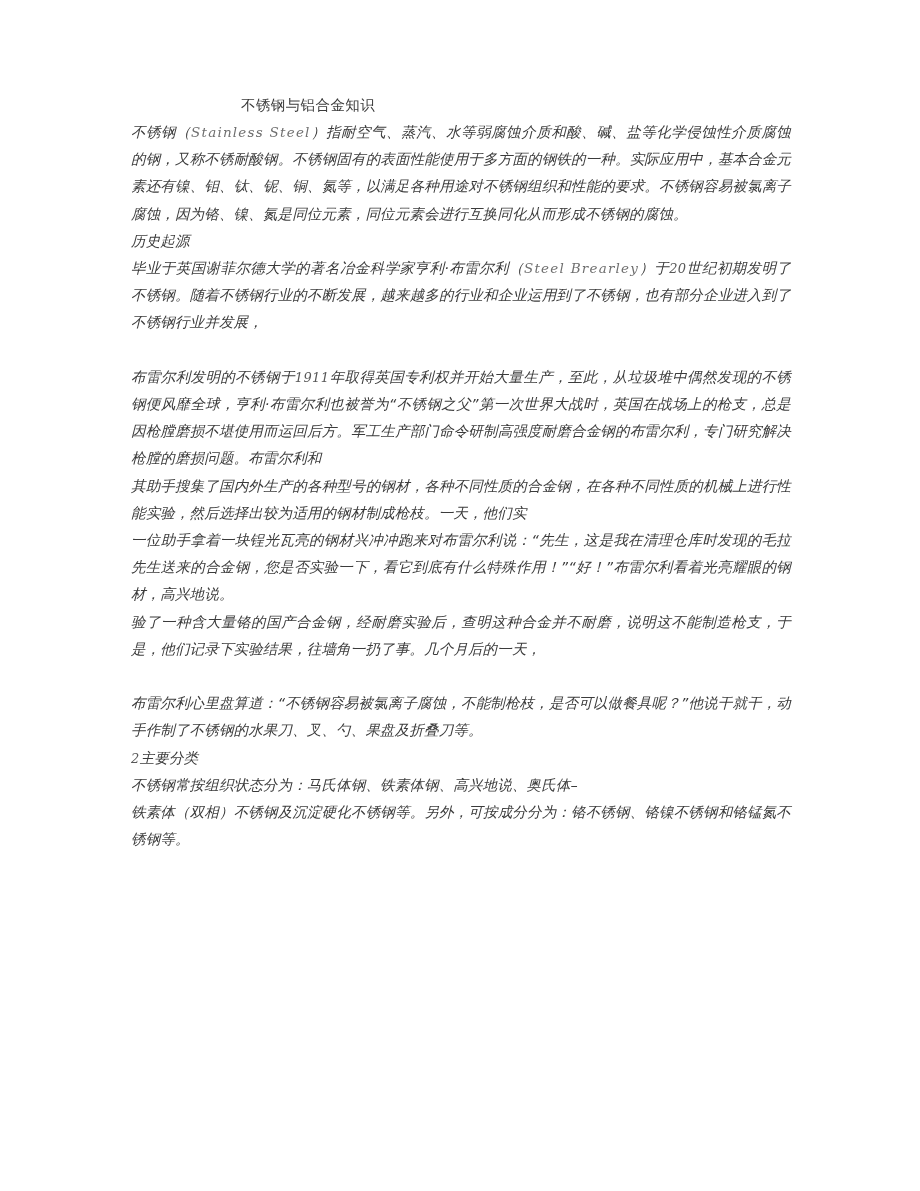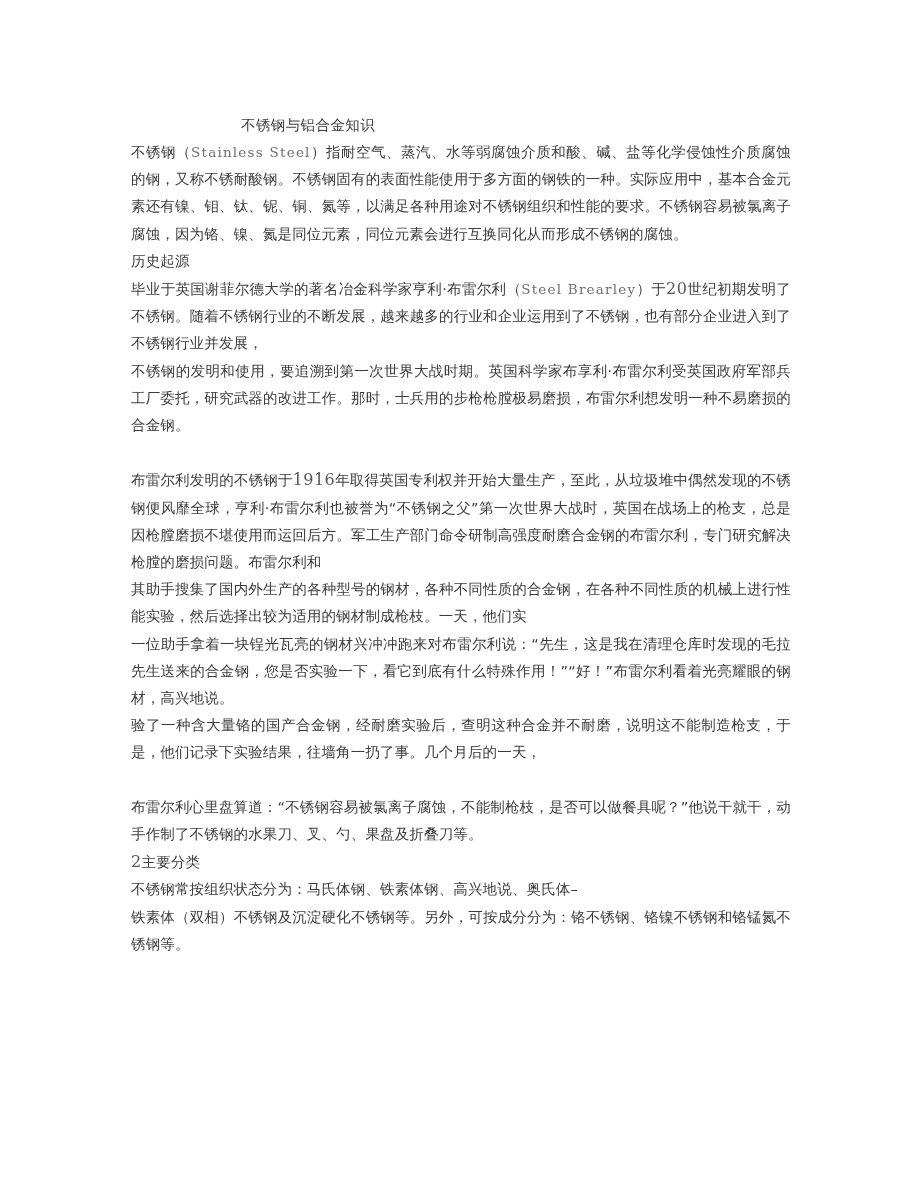--- a/index.html
+++ b/index.html
@@ -21,21 +21,21 @@
     position: relative;
     width: 920px;
     height: 1191px;
     background: #ffffff;
     box-sizing: border-box;
   }
 
   .doc-body {
     position: absolute;
     left: 131px;
-    top: 112px;
+    top: 92px;
     width: 660px;
   }
 
   .doc-title {
     font-size: 14.5px;
     line-height: 27px;
     color: #3b3b3b;
     text-indent: 110px;
     letter-spacing: 0.4px;
     white-space: nowrap;
@@ -43,33 +43,34 @@
 
   .para {
     font-size: 14.5px;
     line-height: 27.2px;
     color: #3b3b3b;
     text-align: justify;
     text-justify: inter-ideograph;
     letter-spacing: 0.15px;
     word-break: break-all;
     margin: 0;
+    font-style: italic;
   }
 
   
   .lat {
     font-family: "DejaVu Serif", "Liberation Serif", serif;
     color: #6f6f6f;
     letter-spacing: 1.2px;
     font-size: 13.5px;
   }
   .num {
     font-family: "DejaVu Serif", "Liberation Serif", serif;
     color: #585858;
-    font-size: 16px;
+    font-size: 13px;
     letter-spacing: 0.4px;
   }
 
   .blank-line {
     height: 27.2px;
     line-height: 27.2px;
     font-size: 14.5px;
   }
 </style>
 </head>
@@ -79,25 +80,24 @@
   <div class="doc-body">
 
     <div class="doc-title">不锈钢与铝合金知识</div>
 
     <p class="para">不锈钢（<span class="lat">Stainless Steel</span>）指耐空气、蒸汽、水等弱腐蚀介质和酸、碱、盐等化学侵蚀性介质腐蚀的钢，又称不锈耐酸钢。不锈钢固有的表面性能使用于多方面的钢铁的一种。实际应用中，基本合金元素还有镍、钼、钛、铌、铜、氮等，以满足各种用途对不锈钢组织和性能的要求。不锈钢容易被氯离子腐蚀，因为铬、镍、氮是同位元素，同位元素会进行互换同化从而形成不锈钢的腐蚀。</p>
 
     <p class="para">历史起源</p>
 
     <p class="para">毕业于英国谢菲尔德大学的著名冶金科学家亨利·布雷尔利（<span class="lat">Steel Brearley</span>）于<span class="num">20</span>世纪初期发明了不锈钢。随着不锈钢行业的不断发展，越来越多的行业和企业运用到了不锈钢，也有部分企业进入到了不锈钢行业并发展，</p>
 
-    <p class="para">不锈钢的发明和使用，要追溯到第一次世界大战时期。英国科学家布享利·布雷尔利受英国政府军部兵工厂委托，研究武器的改进工作。那时，士兵用的步枪枪膛极易磨损，布雷尔利想发明一种不易磨损的合金钢。</p>
 
     <div class="blank-line">&nbsp;</div>
 
-    <p class="para">布雷尔利发明的不锈钢于<span class="num">1916</span>年取得英国专利权并开始大量生产，至此，从垃圾堆中偶然发现的不锈钢便风靡全球，亨利·布雷尔利也被誉为“不锈钢之父”第一次世界大战时，英国在战场上的枪支，总是因枪膛磨损不堪使用而运回后方。军工生产部门命令研制高强度耐磨合金钢的布雷尔利，专门研究解决枪膛的磨损问题。布雷尔利和</p>
+    <p class="para">布雷尔利发明的不锈钢于<span class="num">1911</span>年取得英国专利权并开始大量生产，至此，从垃圾堆中偶然发现的不锈钢便风靡全球，亨利·布雷尔利也被誉为“不锈钢之父”第一次世界大战时，英国在战场上的枪支，总是因枪膛磨损不堪使用而运回后方。军工生产部门命令研制高强度耐磨合金钢的布雷尔利，专门研究解决枪膛的磨损问题。布雷尔利和</p>
 
     <p class="para">其助手搜集了国内外生产的各种型号的钢材，各种不同性质的合金钢，在各种不同性质的机械上进行性能实验，然后选择出较为适用的钢材制成枪枝。一天，他们实</p>
 
     <p class="para">一位助手拿着一块锃光瓦亮的钢材兴冲冲跑来对布雷尔利说：“先生，这是我在清理仓库时发现的毛拉先生送来的合金钢，您是否实验一下，看它到底有什么特殊作用！”“好！”布雷尔利看着光亮耀眼的钢材，高兴地说。</p>
 
     <p class="para">验了一种含大量铬的国产合金钢，经耐磨实验后，查明这种合金并不耐磨，说明这不能制造枪支，于是，他们记录下实验结果，往墙角一扔了事。几个月后的一天，</p>
 
     <div class="blank-line">&nbsp;</div>
 
 

